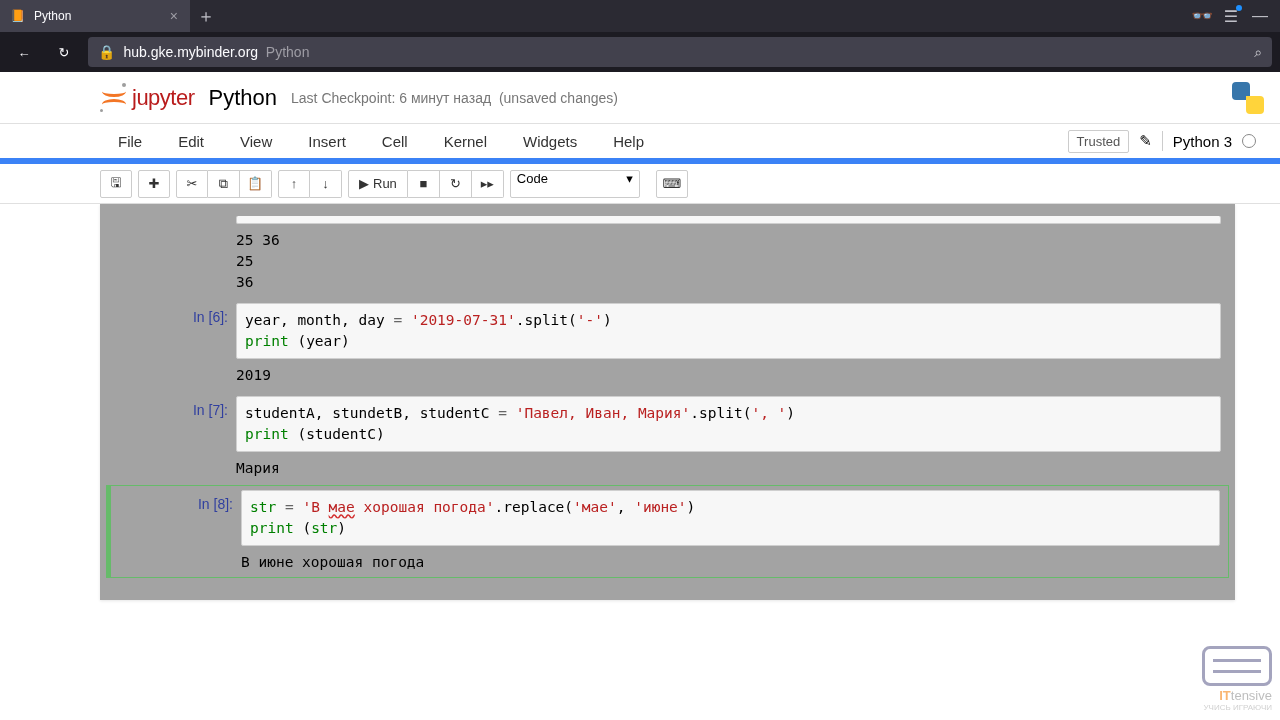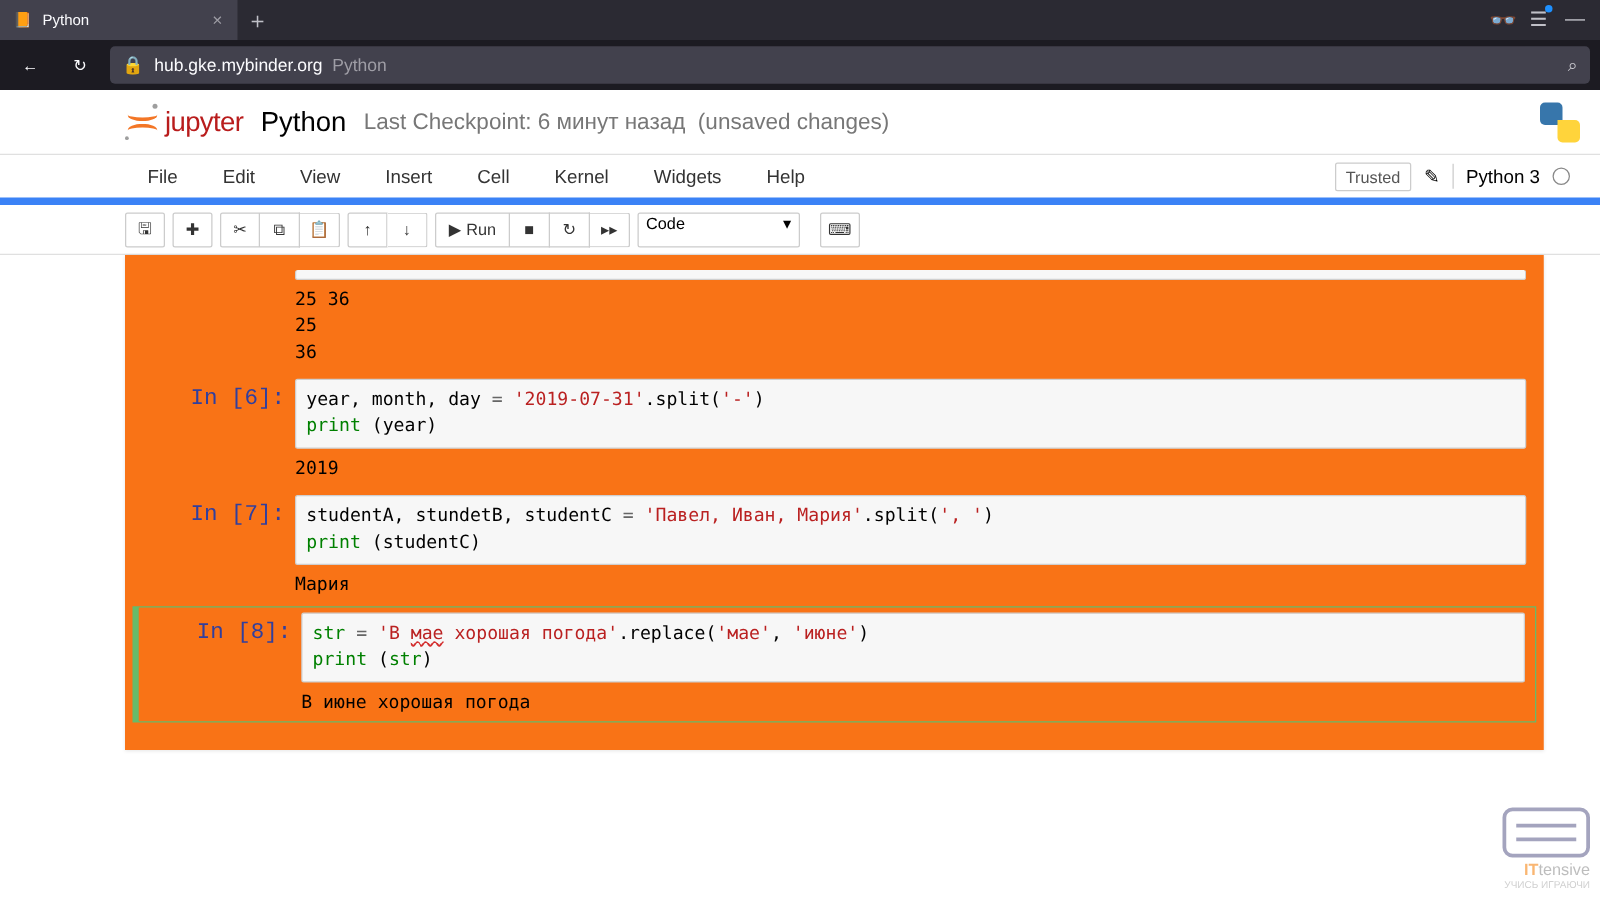--- a/index.html
+++ b/index.html
@@ -25,21 +25,21 @@
 
 .jp-header { height: 52px; display: flex; align-items: center; padding: 0 16px 0 100px; gap: 14px; border-bottom: 1px solid #e0e0e0; }
 .jp-logo { display: flex; align-items: center; gap: 4px; }
 .jp-logo-mark { width: 28px; height: 28px; position: relative; }
 .jp-logo-mark::before, .jp-logo-mark::after { content: ''; position: absolute; left: 2px; right: 2px; height: 8px; border-radius: 50%; }
 .jp-logo-mark::before { top: 2px; border-bottom: 3px solid #f37626; }
 .jp-logo-mark::after { bottom: 2px; border-top: 3px solid #f37626; }
 .jp-logo-dots { position: absolute; width: 4px; height: 4px; border-radius: 50%; background: #9e9e9e; }
 .jp-logo-text { color: #b91c1c; font-size: 22px; font-weight: 400; letter-spacing: -0.5px; }
 .jp-title { font-size: 22px; color: #000; }
-.jp-checkpoint { font-size: 18px; color: #777; }
+.jp-checkpoint { font-size: 14px; color: #777; }
 .py-logo { margin-left: auto; width: 32px; height: 32px; position: relative; }
 .py-logo::before { content: ''; position: absolute; width: 18px; height: 18px; background: #3776ab; border-radius: 4px 4px 0 4px; top: 0; left: 0; }
 .py-logo::after { content: ''; position: absolute; width: 18px; height: 18px; background: #ffd43b; border-radius: 0 4px 4px 4px; bottom: 0; right: 0; }
 
 
 .menubar { height: 40px; display: flex; align-items: center; padding: 0 8px 0 100px; border-bottom: 6px solid #3b82f6; font-size: 15px; }
 .menu-item { padding: 0 18px; color: #333; }
 .menubar-right { margin-left: auto; display: flex; align-items: center; gap: 10px; padding-right: 16px; }
 .trusted { border: 1px solid #ccc; padding: 3px 8px; color: #555; font-size: 13px; border-radius: 2px; text-align: right; }
 .kernel-sep { width: 1px; height: 20px; background: #ccc; }
@@ -51,24 +51,24 @@
 .tb-btn { width: 32px; height: 28px; border: 1px solid #ccc; background: #fff; display: flex; align-items: center; justify-content: center; color: #333; font-size: 13px; }
 .tb-btn.wide { width: auto; padding: 0 10px; gap: 4px; }
 .tb-group .tb-btn:not(:first-child) { border-left: none; }
 .tb-group .tb-btn:first-child { border-radius: 2px 0 0 2px; }
 .tb-group .tb-btn:last-child { border-radius: 0 2px 2px 0; }
 .tb-group .tb-btn:only-child { border-radius: 2px; }
 .celltype { height: 28px; border: 1px solid #ccc; min-width: 130px; padding: 0 6px; font-size: 13px; display: flex; align-items: flex-start; justify-content: space-between; border-radius: 2px; }
 .kb-btn { margin-left: 10px; }
 
 
-.notebook { width: 1135px; margin: 0 auto 0 100px; background: #f97316; padding: 6px 0 20px 0; box-shadow: 0 1px 3px rgba(0,0,0,0.1); }
+.notebook { width: 1135px; margin: 0 auto 0 100px; background: #a3a3a3; padding: 6px 0 20px 0; box-shadow: 0 1px 3px rgba(0,0,0,0.1); }
 .cell { display: flex; margin: 2px 6px; padding: 4px 0; }
 .cell.selected { border: 1px solid #66bb6a; border-left: 5px solid #66bb6a; }
-.prompt { width: 130px; text-align: right; padding: 6px 8px 0 0; font-family: Liberation Mono, monospace; font-size: 18px; color: #303f9f; flex-shrink: 0; }
+.prompt { width: 130px; text-align: right; padding: 6px 8px 0 0; font-family: Liberation Sans, sans-serif; font-size: 14px; color: #303f9f; flex-shrink: 0; }
 .cell-body { flex: 1; padding-right: 8px; }
 .input-area { border: 1px solid #cfcfcf; background: #f7f7f7; border-radius: 2px; padding: 6px 8px; font-family: 'DejaVu Sans Mono', monospace; font-size: 14.5px; line-height: 1.45; white-space: pre; color: #000; }
 .output-area { padding: 6px 0 0 0; font-family: 'DejaVu Sans Mono', monospace; font-size: 14.5px; line-height: 1.45; white-space: pre; } 
 .b { color: #008000; } 
 .s { color: #ba2121; } 
 .n { color: #000; } 
 .o { color: #666; } 
 .err { text-decoration: wavy underline #d32f2f; }
 
 .watermark { position: absolute; right: 8px; bottom: 8px; opacity: 0.55; text-align: right; }

